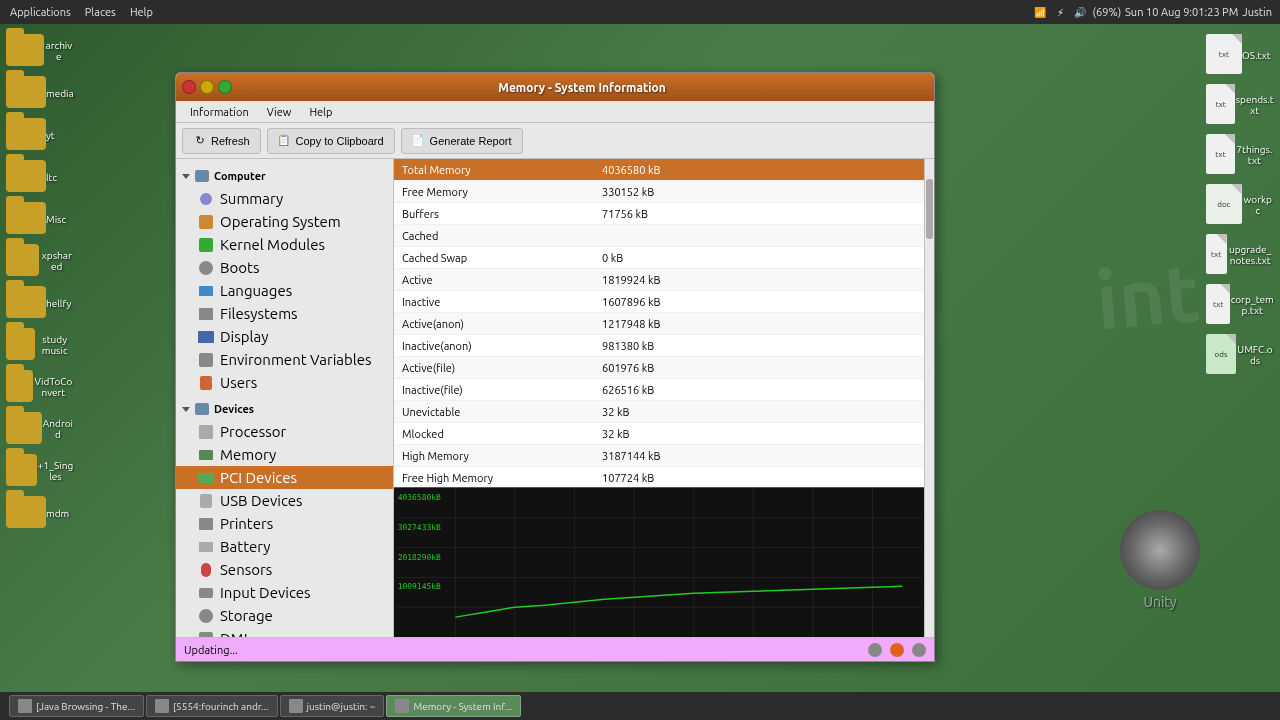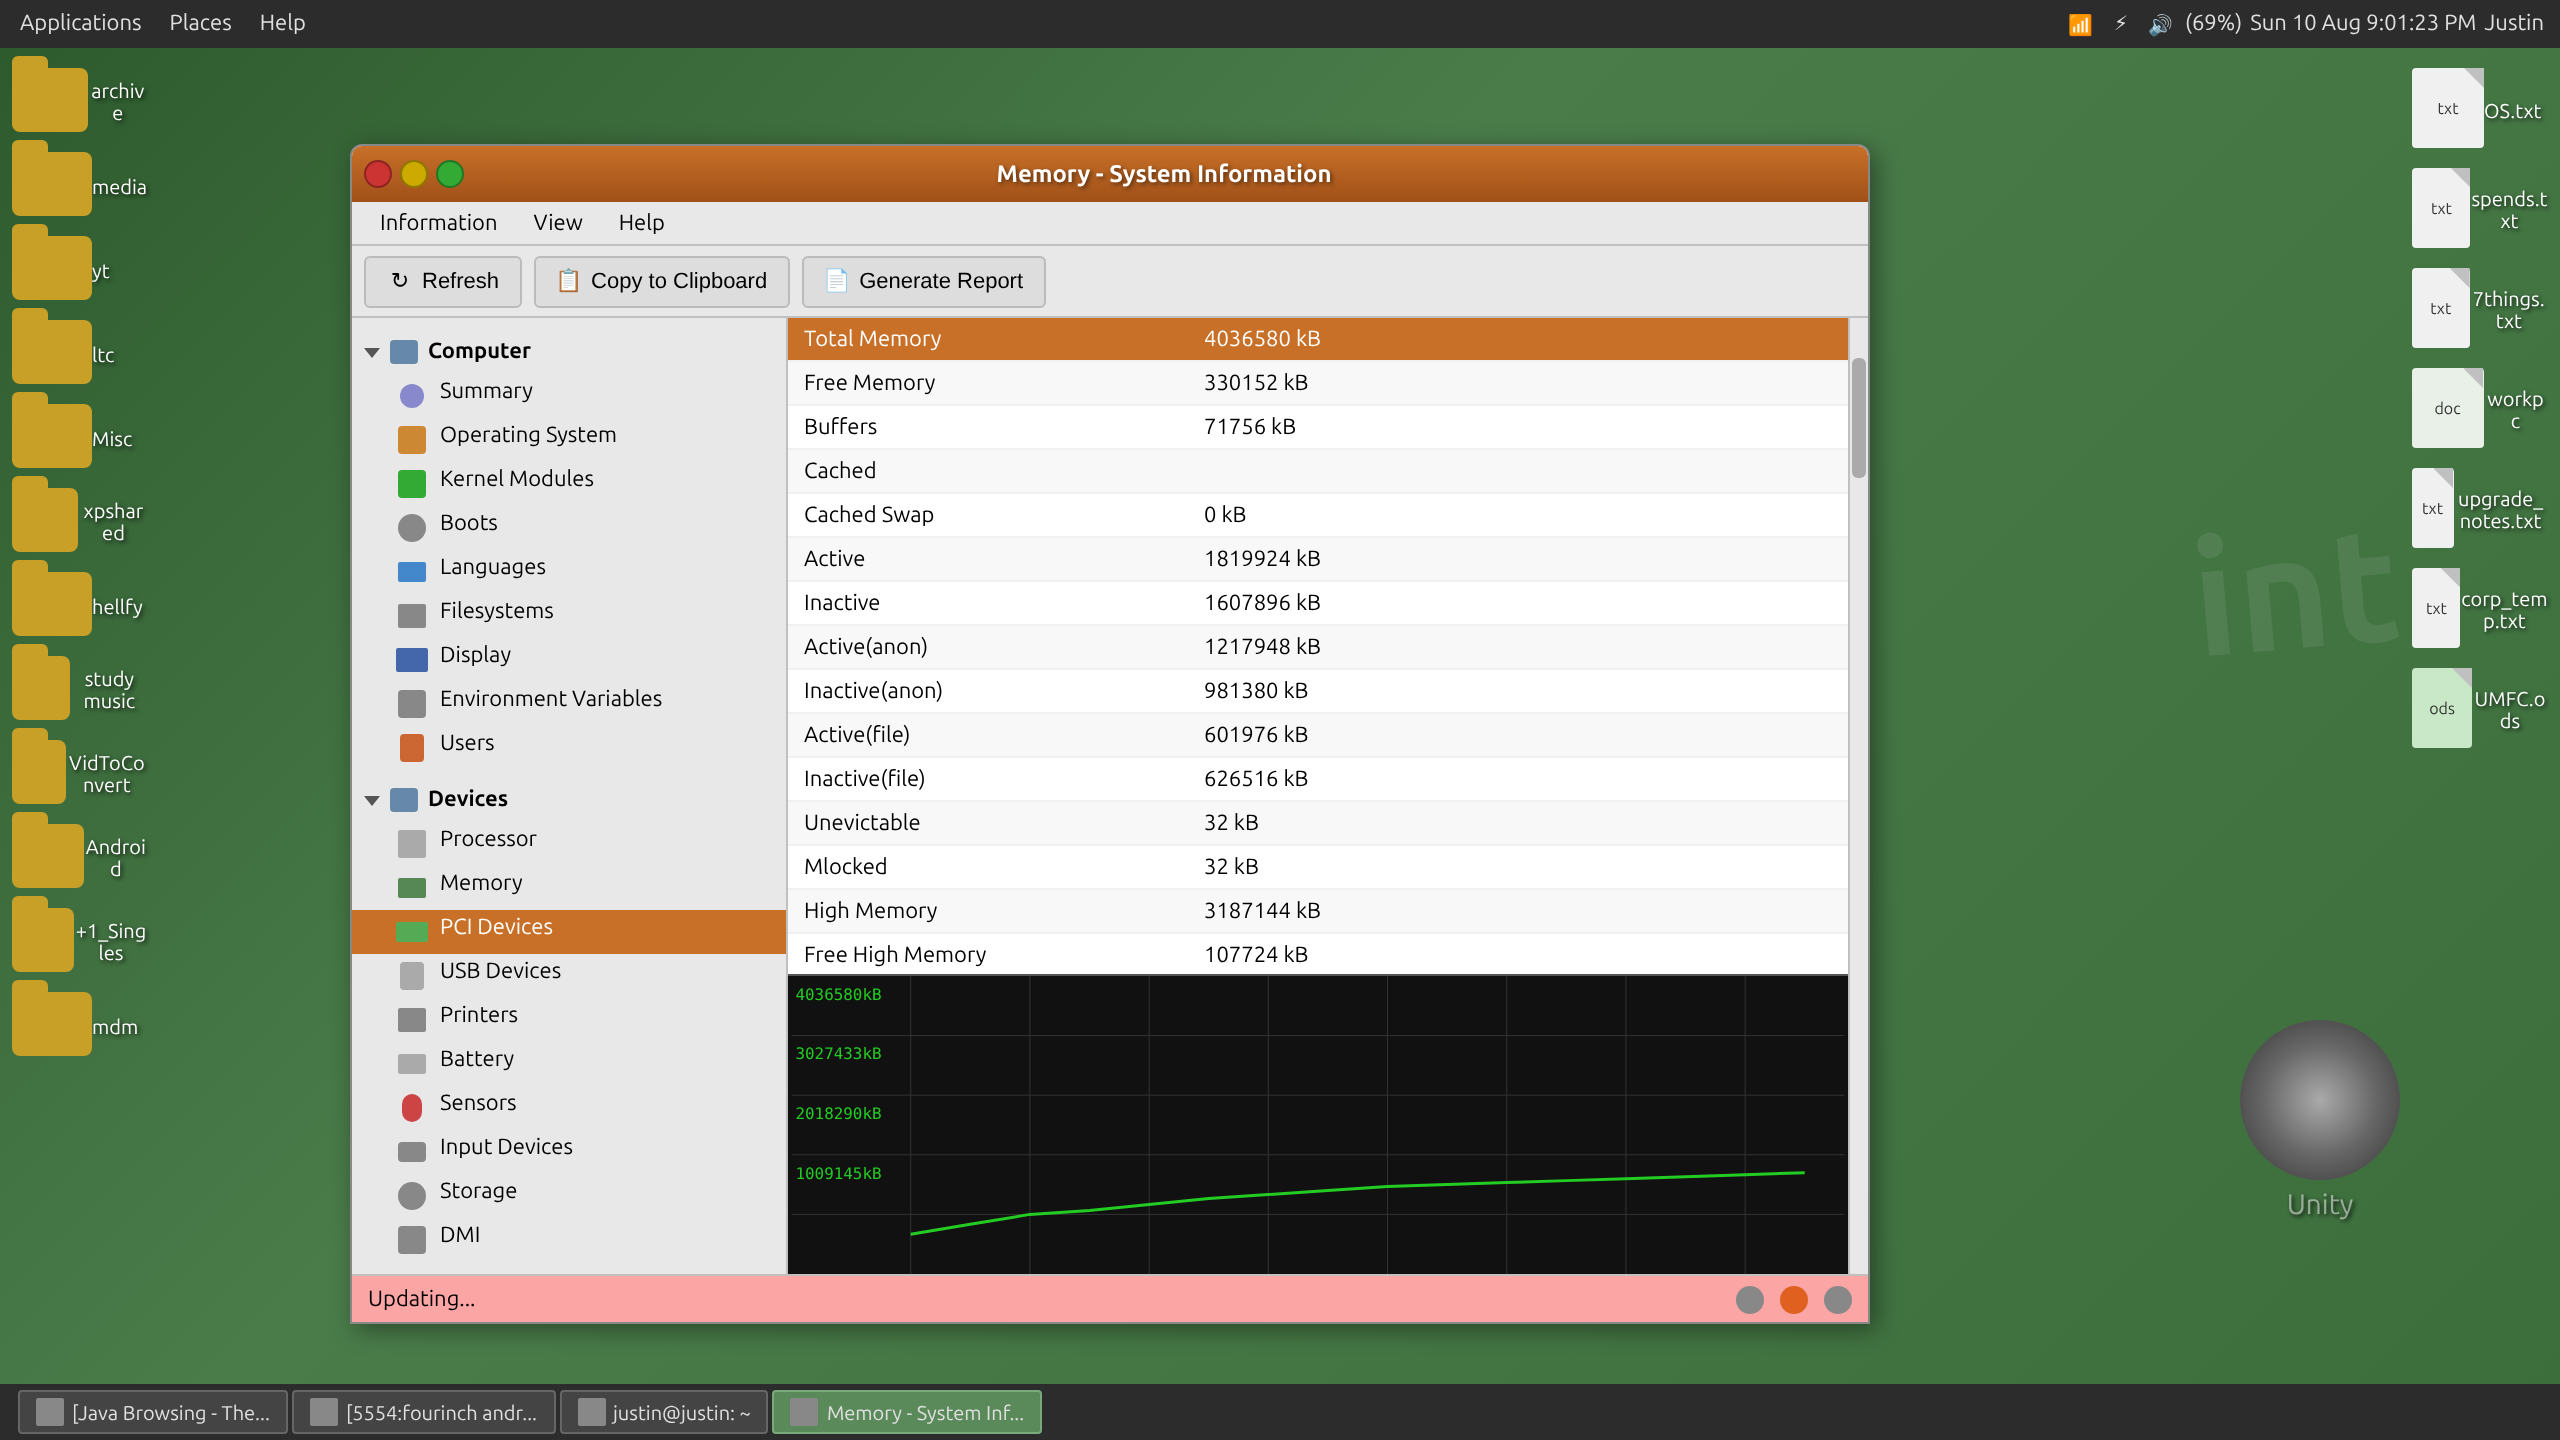--- a/index.html
+++ b/index.html
@@ -305,23 +305,23 @@
       width: 0;
       height: 0;
       border-style: solid;
     }
     .triangle-down {
       border-width: 5px 4px 0 4px;
       border-color: #555 transparent transparent transparent;
     }
     .sidebar-item {
       display: flex;
-      align-items: flex-start;
+      align-items: flex-end;
       padding: 3px 6px 3px 22px;
-      font-size: 11px;
+      font-size: 15px;
       cursor: pointer;
       gap: 6px;
     }
     .sidebar-item.active {
       background: #c87028;
       color: #fff;
     }
     .sidebar-item-icon {
       width: 16px;
       height: 16px;
@@ -417,21 +417,21 @@
       left: 1px;
       right: 1px;
       height: 60px;
       background: #aaa;
       border-radius: 3px;
     }
 
     
     .status-bar {
       height: 24px;
-      background: #fca5a5;
+      background: #f0abfc;
       border-top: 1px solid #c0c0c0;
       display: flex;
       align-items: center;
       padding: 0 8px;
       font-size: 11px;
       gap: 8px;
     }
     .status-indicator {
       width: 14px;
       height: 14px;

